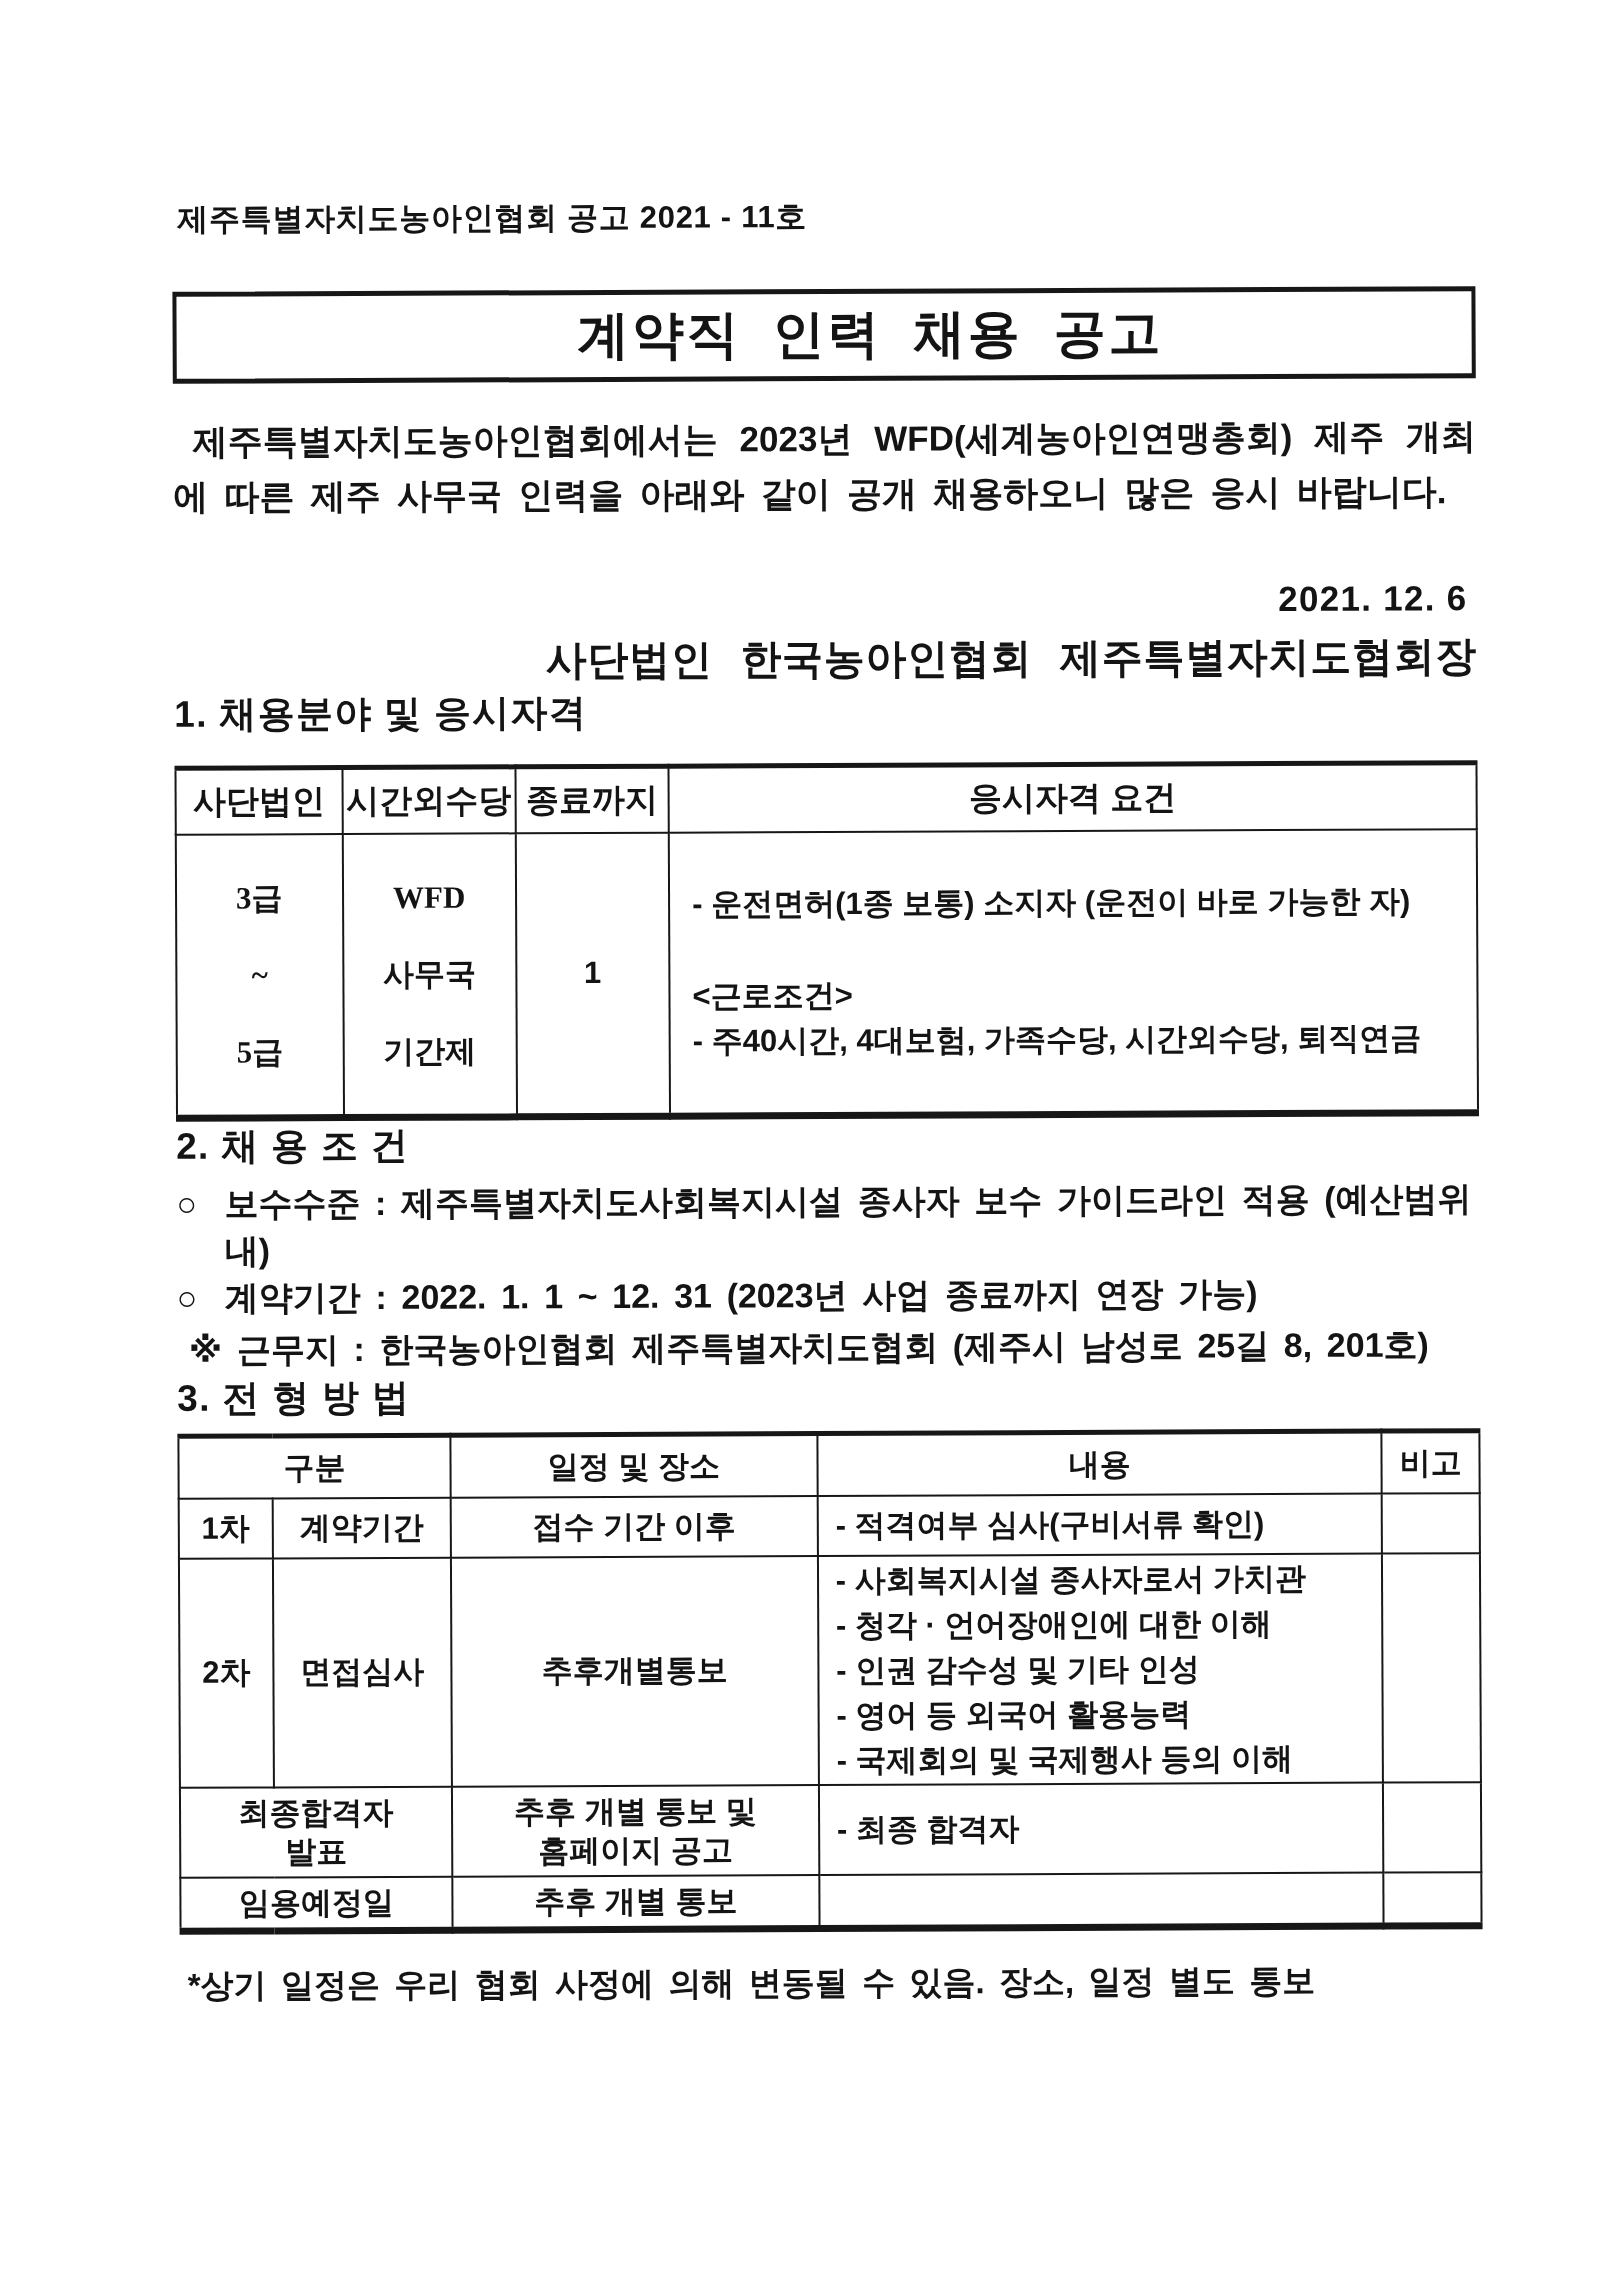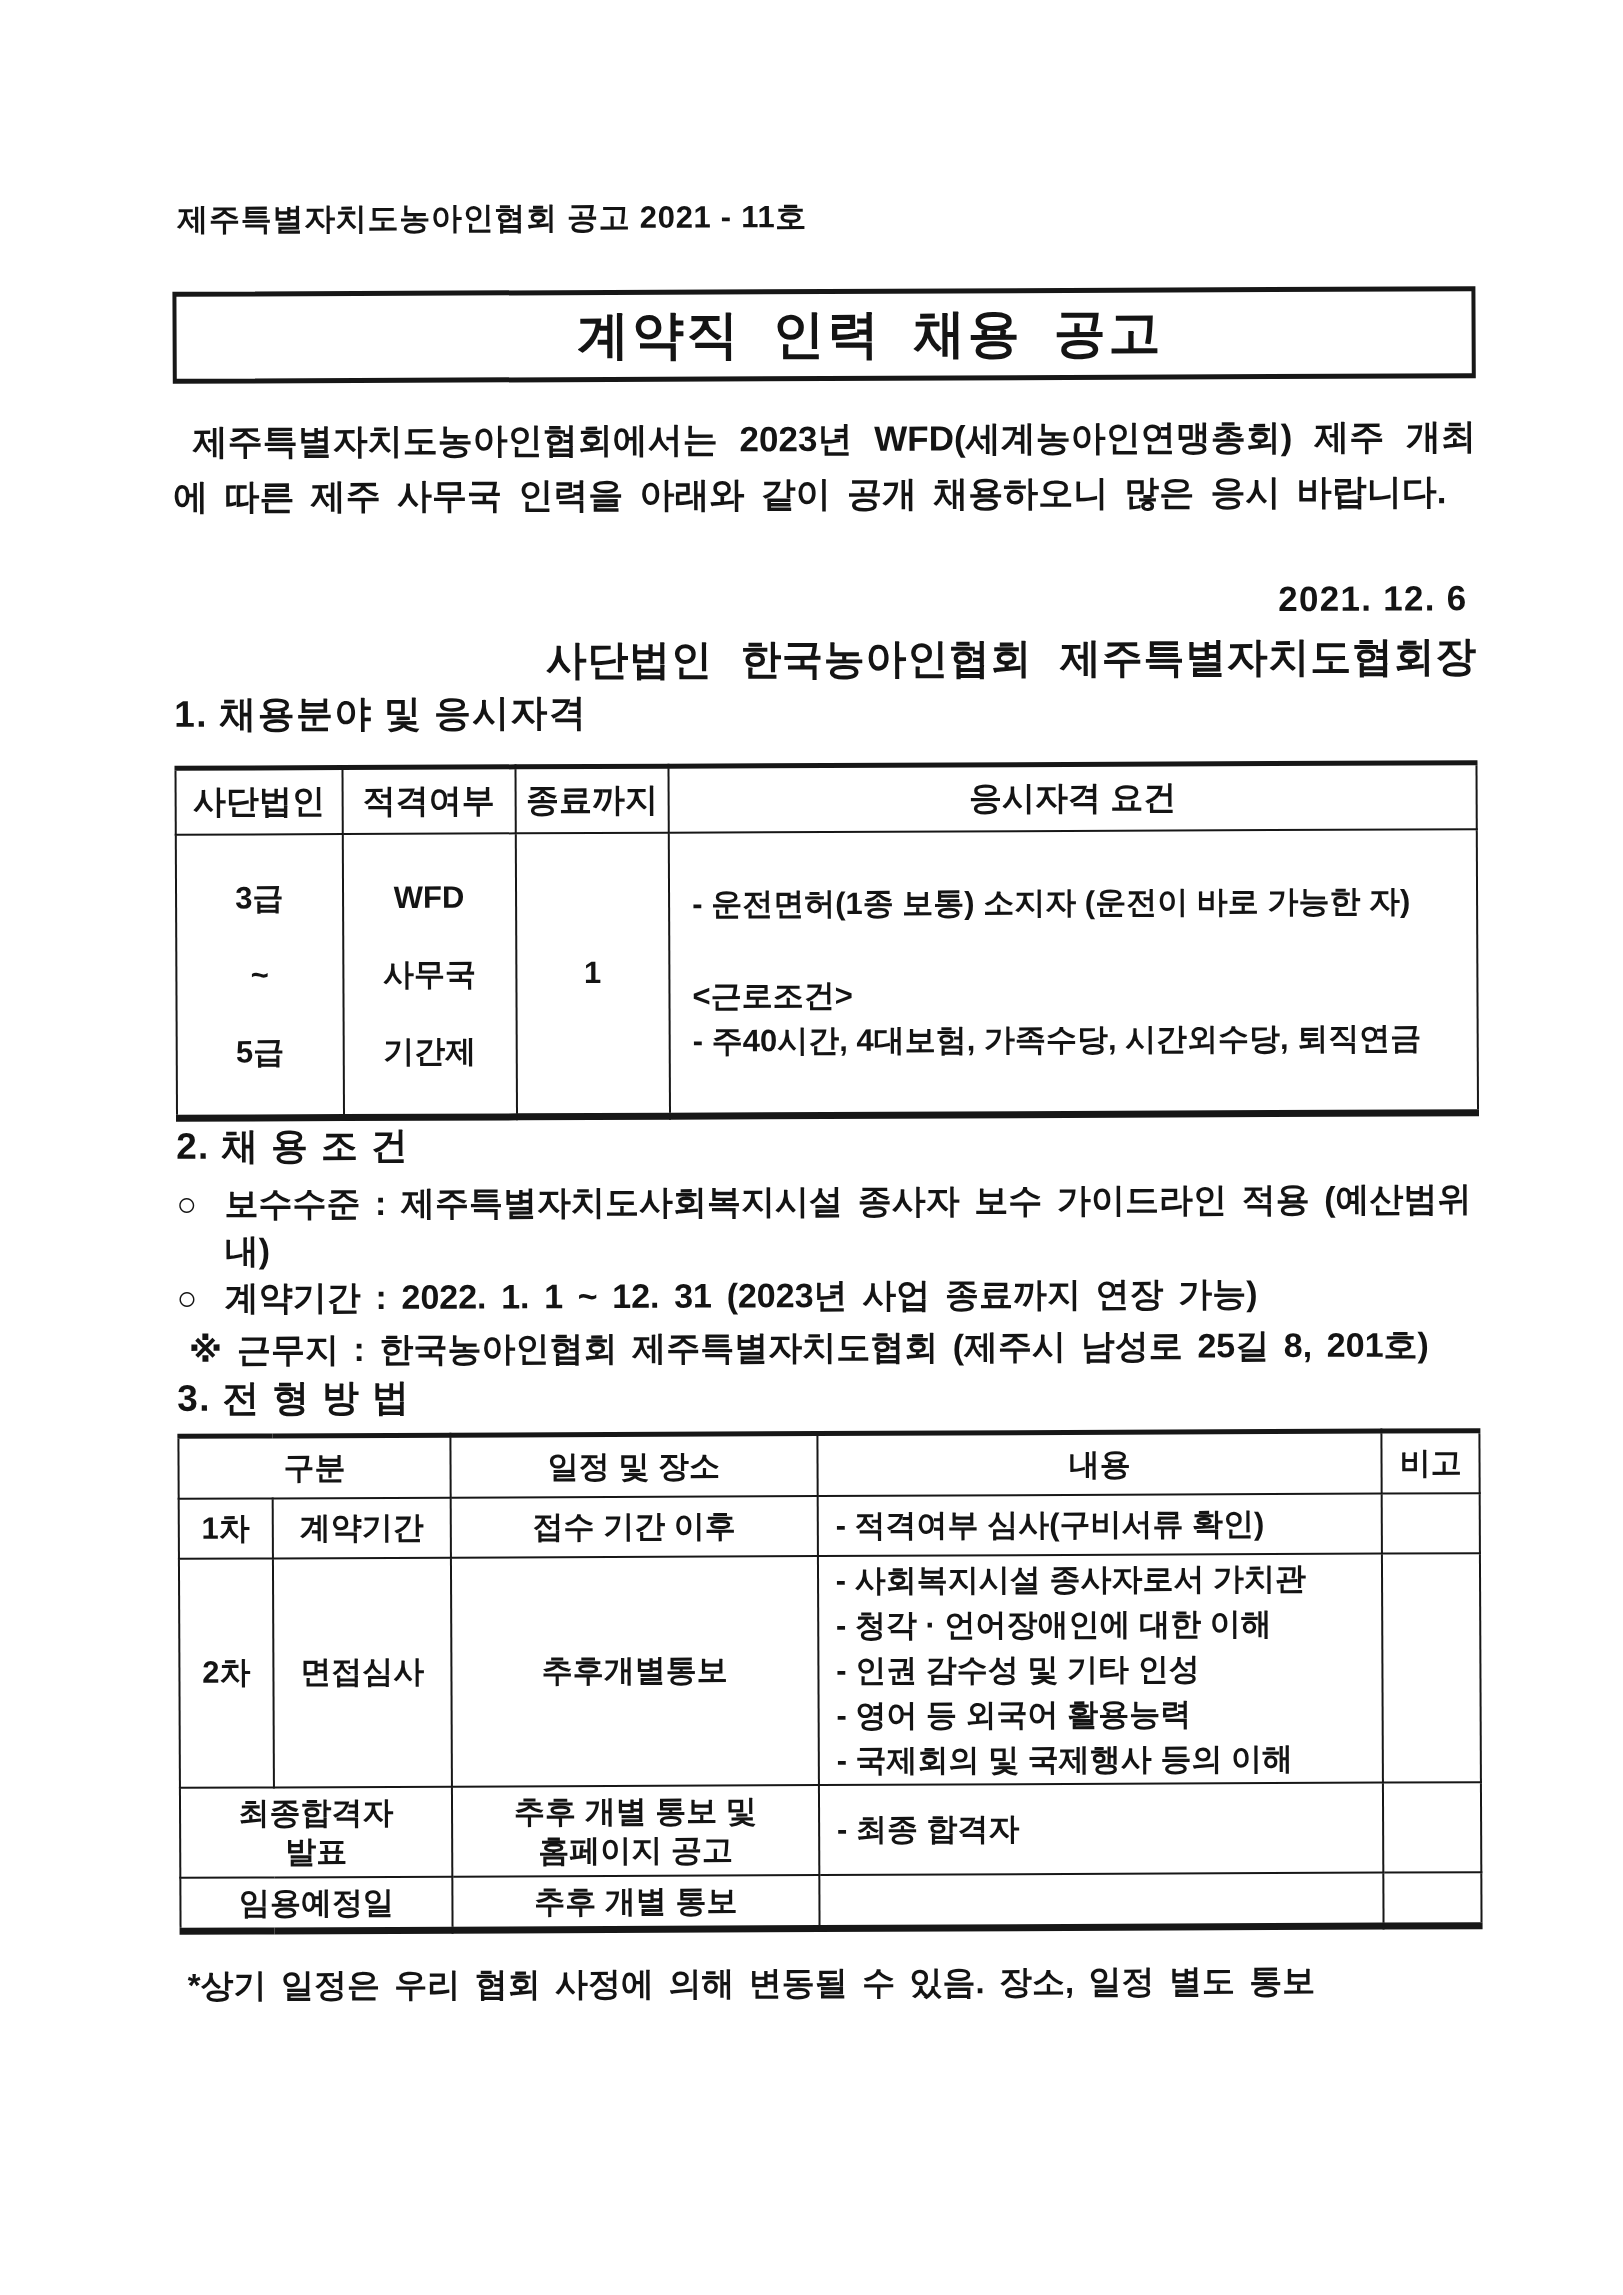--- a/index.html
+++ b/index.html
@@ -95,21 +95,21 @@
     table-layout: fixed;
     color: #141414;
   }
   .t1 { margin-top: 26px; border: 2.6px solid #171717; border-top-width: 5.9px; border-bottom-width: 7.2px; }
   .t1 th, .t1 td { border: 2px solid #171717; vertical-align: middle; }
   .t1 thead tr { height: 67px; }
   .t1 th { font-size: 33px; font-weight: 700; text-align: center; }
   .t1 tbody tr { height: 283px; }
   .t1 td { font-size: 31px; font-weight: 700; text-align: center; }
   .t1 td.req-cell { text-align: left; padding-left: 22px; padding-right: 13px; }
-  .stack-line { line-height: 77px; }
+  .stack-line { line-height: 77px; font-family: Liberation Serif, serif; }
   .req-line { line-height: 45px; }
   .req-gap { margin-top: 47px; }
 
   .cond-list { margin-top: 9.2px; }
   .cond-line {
     font-size: 34px;
     font-weight: 700;
     line-height: 47px;
     word-spacing: 5.2px;
     display: flex;
@@ -162,21 +162,21 @@
     <table class="t1">
       <colgroup>
         <col style="width:12.8%">
         <col style="width:13.3%">
         <col style="width:11.8%">
         <col style="width:62.1%">
       </colgroup>
       <thead>
         <tr>
           <th>사단법인</th>
-          <th>적격여부</th>
+          <th>시간외수당</th>
           <th>종료까지</th>
           <th>응시자격 요건</th>
         </tr>
       </thead>
       <tbody>
         <tr>
           <td>
             <div class="stack-line">3급</div>
             <div class="stack-line">~</div>
             <div class="stack-line">5급</div>

